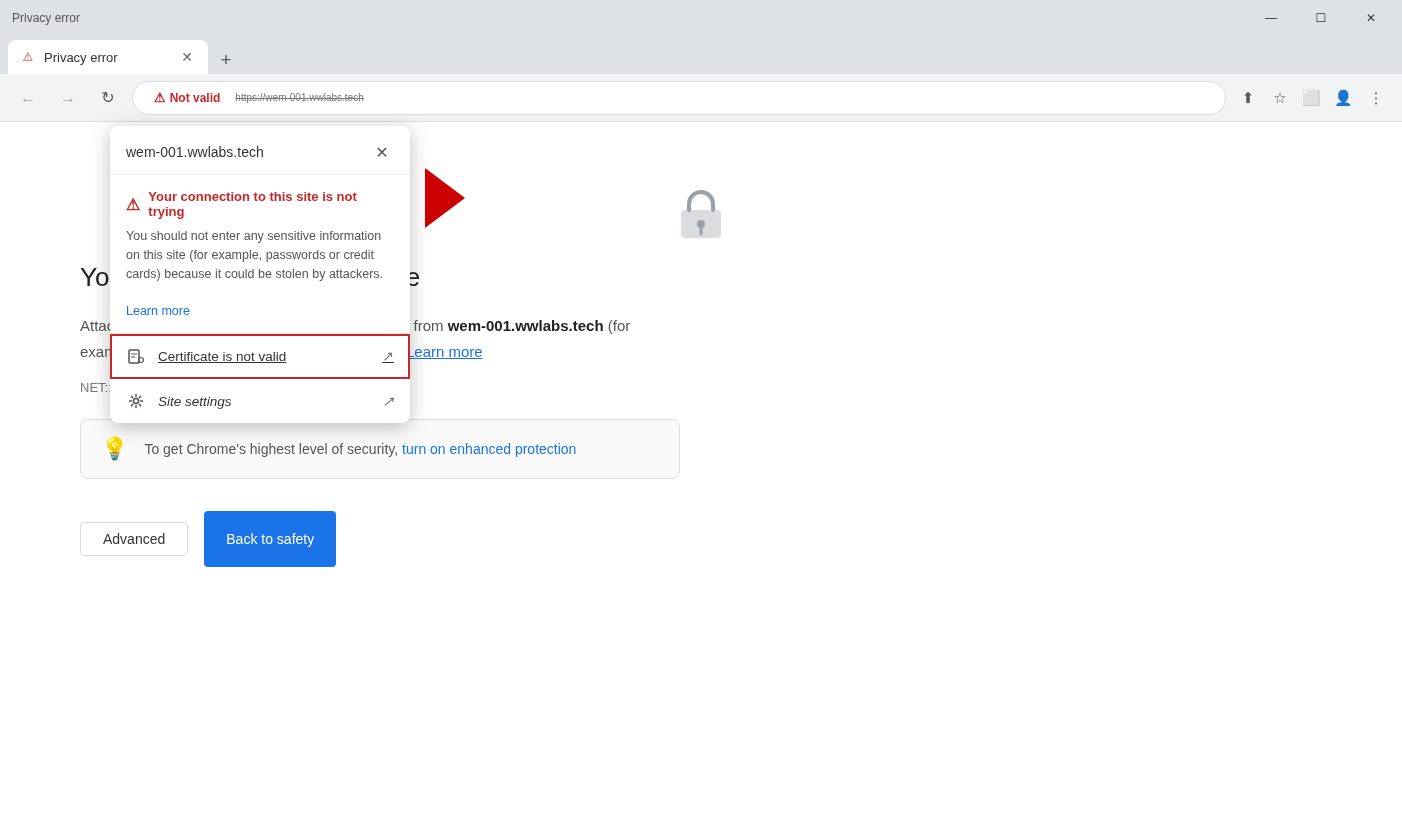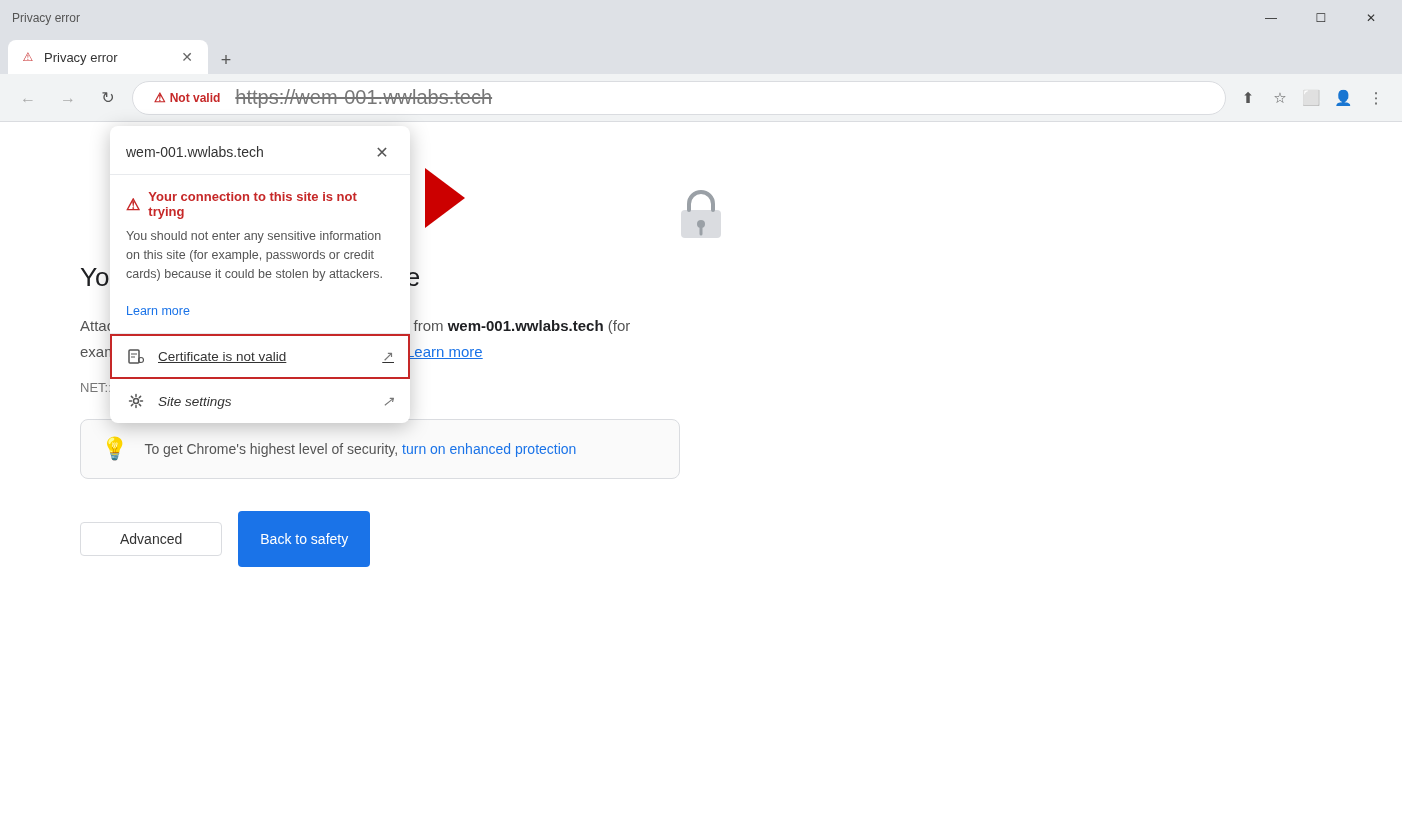--- a/index.html
+++ b/index.html
@@ -127,21 +127,21 @@
       background: #fff;
       border: none;
       cursor: pointer;
       font-size: 12px;
       font-weight: 600;
       color: #c62828;
       padding: 3px 7px;
       border-radius: 14px;
       white-space: nowrap;
     }
-    .url-text { color: #333; font-size: 20px; flex: 1; }
+    .url-text { color: #333; font-size: 10px; flex: 1; }
     .omnibox-icon-btn {
       width: 28px;
       height: 28px;
       display: flex;
       align-items: center;
       justify-content: center;
       border-radius: 50%;
       cursor: pointer;
       font-size: 15px;
       color: #555;
@@ -319,21 +319,21 @@
       color: #1a73e8;
       text-decoration: none;
       cursor: pointer;
     }
     .error-buttons {
       display: flex;
       gap: 16px;
       align-items: center;
     }
     .btn-advanced {
-      padding: 8px 39px;
+      padding: 8px 22px;
       font-size: 14px;
       color: #333;
       background: #fff;
       border: 1px solid #dadce0;
       border-radius: 4px;
       cursor: pointer;
     }
     .btn-back-to-safety {
       padding: 20px 22px;
       font-size: 14px;

